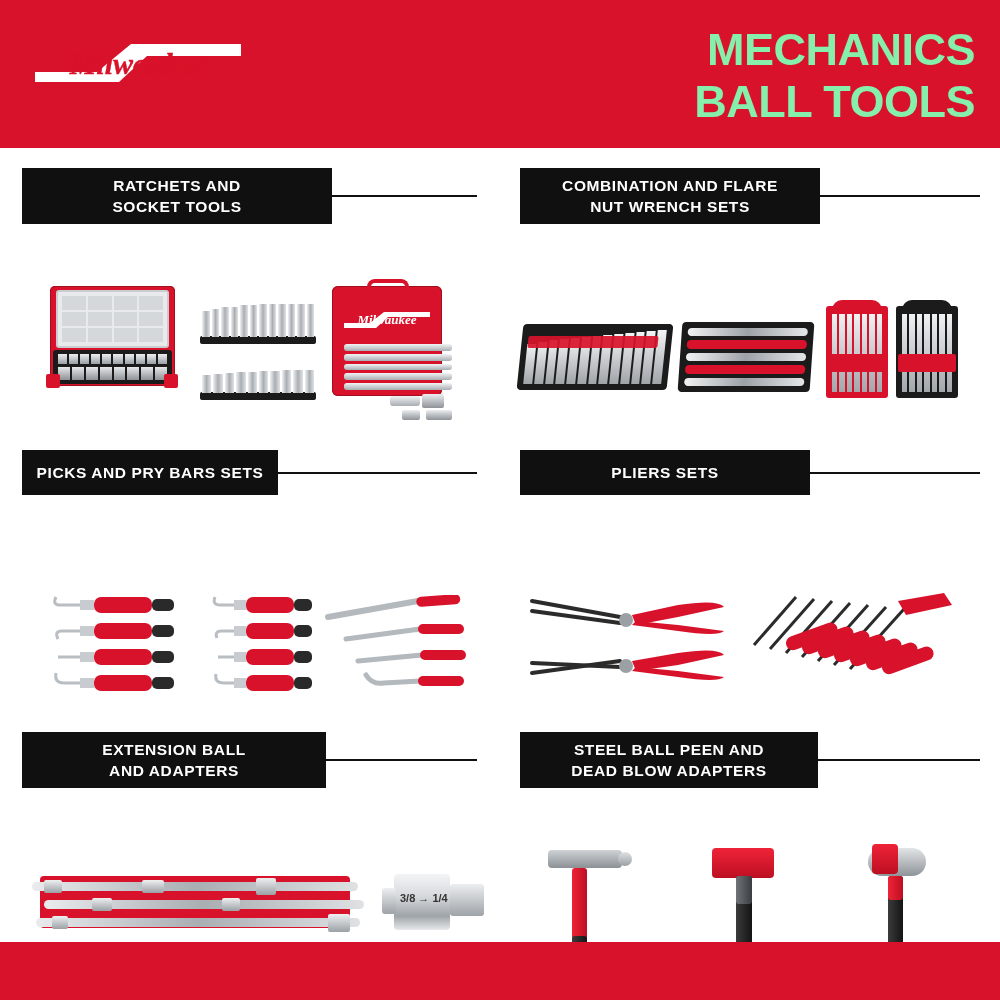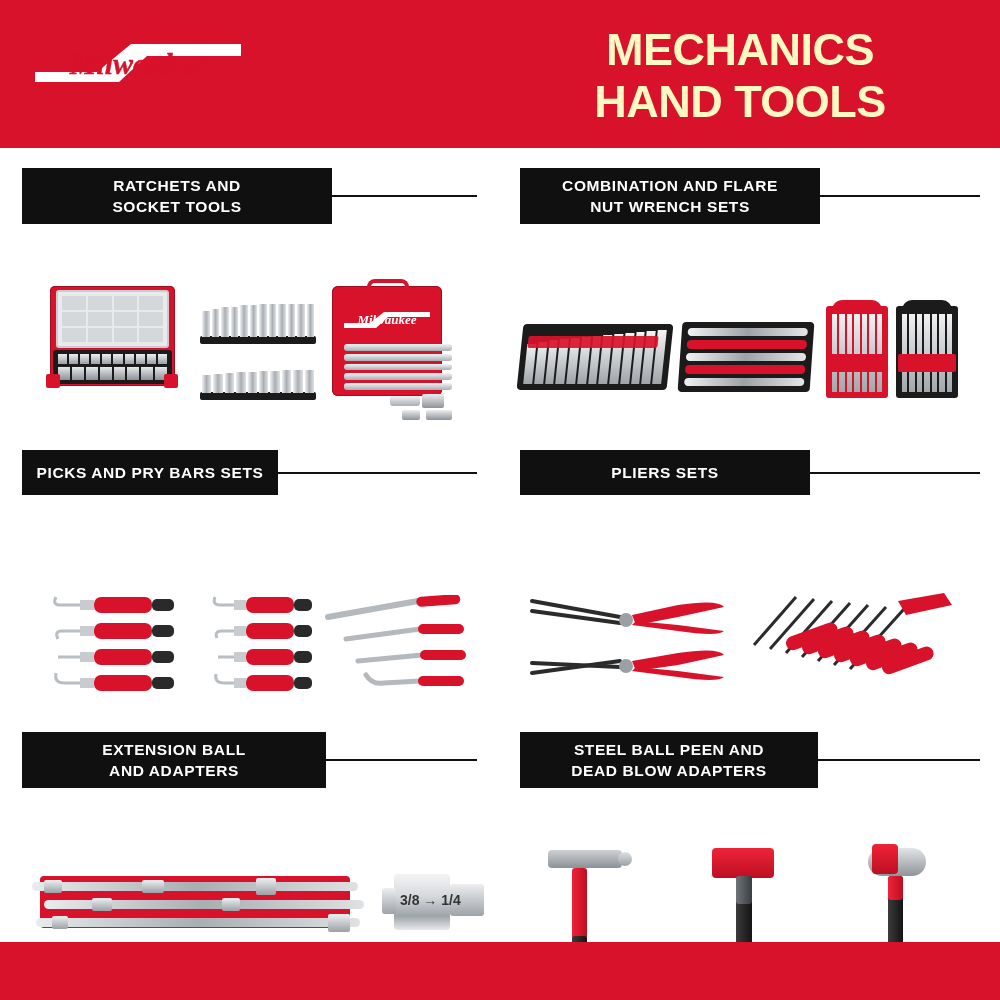--- a/index.html
+++ b/index.html
@@ -34,22 +34,22 @@
   }
   .logo-lightning {
     position: relative;
     width: 206px; height: 62px;
   }
   .logo-lightning svg { display: block; }
   .header-title {
     position: absolute;
     left: 505px; top: 24px;
     width: 470px;
-    text-align: center;
-    color: #fef9c3;
+    text-align: right;
+    color: #86efac;
     font-weight: bold;
     font-size: 45px;
     line-height: 52px;
     letter-spacing: -0.5px;
     font-family: "Liberation Sans", sans-serif;
   }
   .header-title .l1 { display: block; }
   .header-title .l2 { display: block; }
 
   
@@ -141,21 +141,21 @@
 
           <polygon points="0,34 62,34 96,6 206,6 206,18 112,18 84,44 0,44" fill="#ffffff"></polygon>
 
           <text x="103" y="36" text-anchor="middle" font-family="Liberation Serif, serif" font-size="30" font-style="italic" font-weight="bold" fill="#d8122a" stroke="#d8122a" stroke-width="0.4">Milwaukee</text>
         </svg>
       </div>
     </div>
 
     <div class="header-title">
       <span class="l1">MECHANICS</span>
-      <span class="l2">HAND TOOLS</span>
+      <span class="l2">BALL TOOLS</span>
     </div>
   </div>
 
   <div class="section" style="left:22px; top:168px; width:455px;">
     <div class="label-bar">
       <div class="label-box-wrap">
         <div class="sect-label" style="width:310px;">
           <span>RATCHETS AND</span><br>
           <span>SOCKET TOOLS</span>
         </div>
@@ -544,21 +544,21 @@
 
         <div style="position:absolute; left:14px; top:130px; width:324px; height:9px; background:linear-gradient(90deg,#e9ebed,#a9aeb3,#dfe1e3); border-radius:5px;"></div>
         <div style="position:absolute; left:306px; top:126px; width:22px; height:18px; background:linear-gradient(180deg,#eef0f1,#9ca1a6); border-radius:2px;"></div>
         <div style="position:absolute; left:30px; top:128px; width:16px; height:13px; background:linear-gradient(180deg,#eef0f1,#9ca1a6); border-radius:2px;"></div>
       </div>
 
       <div>
         <div style="position:absolute; left:372px; top:86px; width:56px; height:56px; background:linear-gradient(180deg,#f3f4f5 0%,#d6d9dc 40%,#9fa4a9 75%,#e6e8ea 100%); border-radius:4px;"></div>
         <div style="position:absolute; left:428px; top:96px; width:34px; height:32px; background:linear-gradient(180deg,#eceef0,#9ea3a8); border-radius:3px;"></div>
         <div style="position:absolute; left:360px; top:100px; width:14px; height:26px; background:linear-gradient(180deg,#eceef0,#9ea3a8); border-radius:3px;"></div>
-        <div class="small-text" style="left:378px; top:104px; font-weight:bold; font-size:14px;">3/8 → 1/4</div>
+        <div class="small-text" style="left:378px; top:104px; font-weight:bold; font-size:11px;">3/8 → 1/4</div>
       </div>
 
     </div>
   </div>
 
   <div class="section" style="left:520px; top:732px; width:460px;">
     <div class="label-bar">
       <div class="label-box-wrap">
         <div class="sect-label" style="width:298px;">
           <span>STEEL BALL PEEN AND</span><br>

